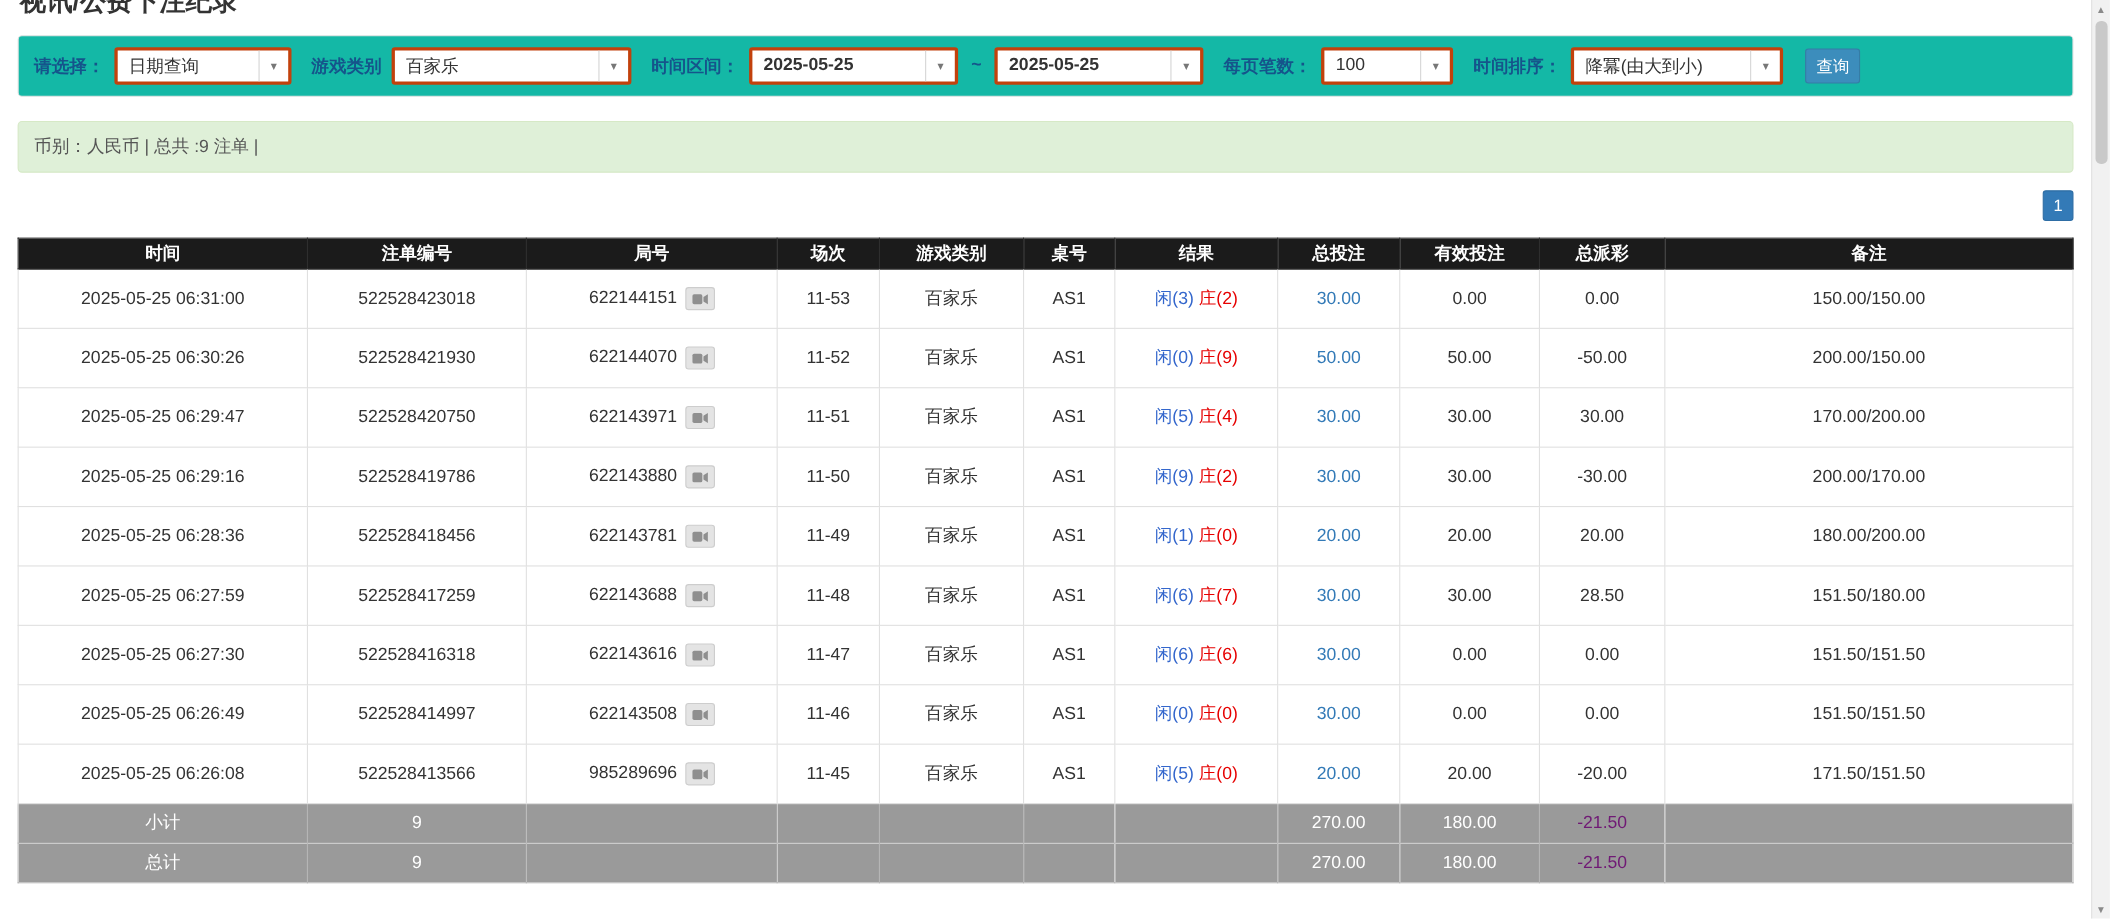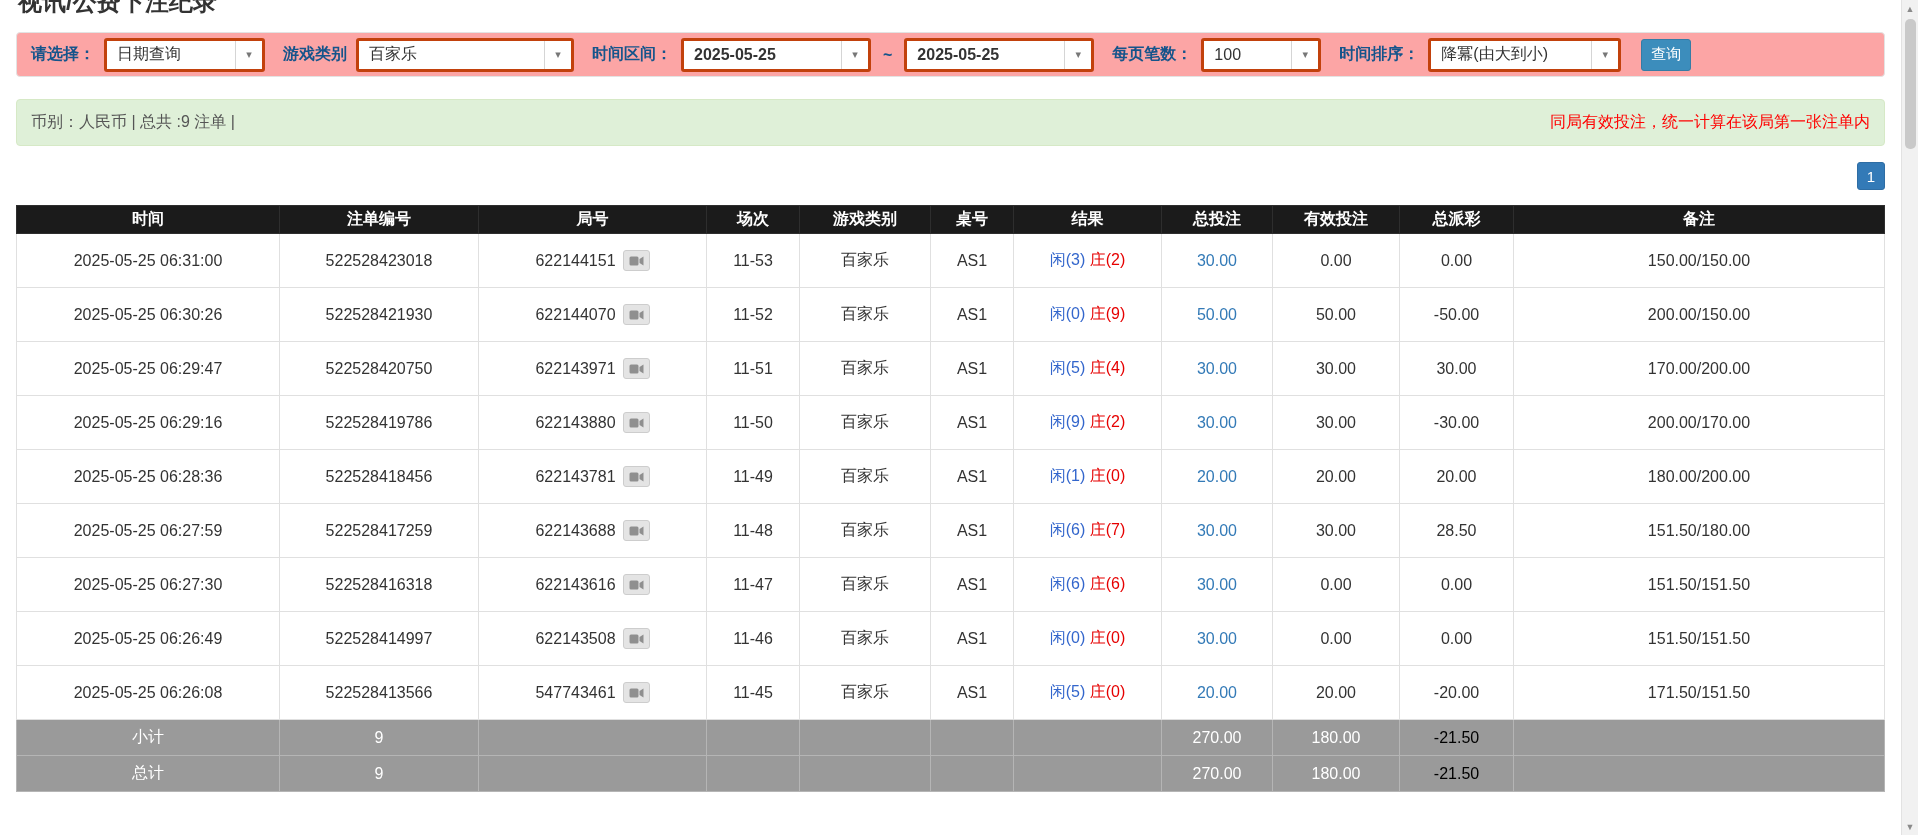--- a/index.html
+++ b/index.html
@@ -18,24 +18,24 @@
     font-size: 24px;
     font-weight: bold;
     color: #333;
     margin: -12px 0 16px 2px;
     line-height: 28px;
     white-space: nowrap;
   }
 
   
   .filter-bar {
-    background: #fca5a5;
+    background: #14b8a6;
     border: 1px solid #e3e3e3;
     border-radius: 4px;
-    height: 45px;
+    height: 56px;
     display: flex;
     align-items: center;
     padding: 0 14px;
     margin-bottom: 22px;
     white-space: nowrap;
   }
   .flabel {
     color: #15548b;
     font-weight: bold;
     font-size: 16px;
@@ -142,21 +142,21 @@
   .records-table tr.footer-row td {
     background: #9a9a9a;
     color: #fff;
     height: 36px;
     border: 1px solid #b5b5b5;
   }
   .res-player { color: #3366cc; }
   .res-banker { color: #e60000; }
   .bet-link { color: #337ab7; text-decoration: none; cursor: pointer; }
   .neg { color: #ff0000; }
-  .records-table tr.footer-row td.neg { color: #000000; }
+  .records-table tr.footer-row td.neg { color: #701a75; }
   .replay-icon {
     display: inline-flex;
     align-items: center;
     justify-content: center;
     background: #e4e4e4;
     border: 1px solid #cdcdcd;
     border-radius: 3px;
     width: 27px;
     height: 21px;
     margin-left: 7px;
@@ -240,21 +240,20 @@
     <div class="sel w193">
       <span class="val">降冪(由大到小)</span>
       <span class="caret">▾</span>
     </div>
 
     <button class="btn-search">查询</button>
   </div>
 
   <div class="summary-bar">
     <span class="sum-left">币别：人民币 | 总共 :9 注单 |</span>
-    <span class="sum-right">同局有效投注，统一计算在该局第一张注单内</span>
   </div>
 
   <div class="pagination">
     <button class="page-btn">1</button>
   </div>
 
   <table class="records-table">
     <colgroup>
       <col style="width:263px">
         <col style="width:199px">
@@ -424,21 +423,21 @@
           <td>AS1</td>
           <td><span class="res-player">闲(0)</span> <span class="res-banker">庄(0)</span></td>
           <td><a class="bet-link">30.00</a></td>
           <td>0.00</td>
           <td>0.00</td>
           <td>151.50/151.50</td>
         </tr>
         <tr>
           <td>2025-05-25 06:26:08</td>
           <td>522528413566</td>
-          <td><span class="round-number">547743461</span><span class="replay-icon">
+          <td><span class="round-number">985289696</span><span class="replay-icon">
               <svg width="15" height="12" viewBox="0 0 15 12">
                 <rect x="0.5" y="1.5" width="9" height="9" rx="1.5" fill="#8f8f8f"></rect>
                 <path d="M10.5 4 L14.5 1.5 V10.5 L10.5 8 Z" fill="#8f8f8f"></path>
               </svg>
             </span></td>
           <td>11-45</td>
           <td>百家乐</td>
           <td>AS1</td>
           <td><span class="res-player">闲(5)</span> <span class="res-banker">庄(0)</span></td>
           <td><a class="bet-link">20.00</a></td>

